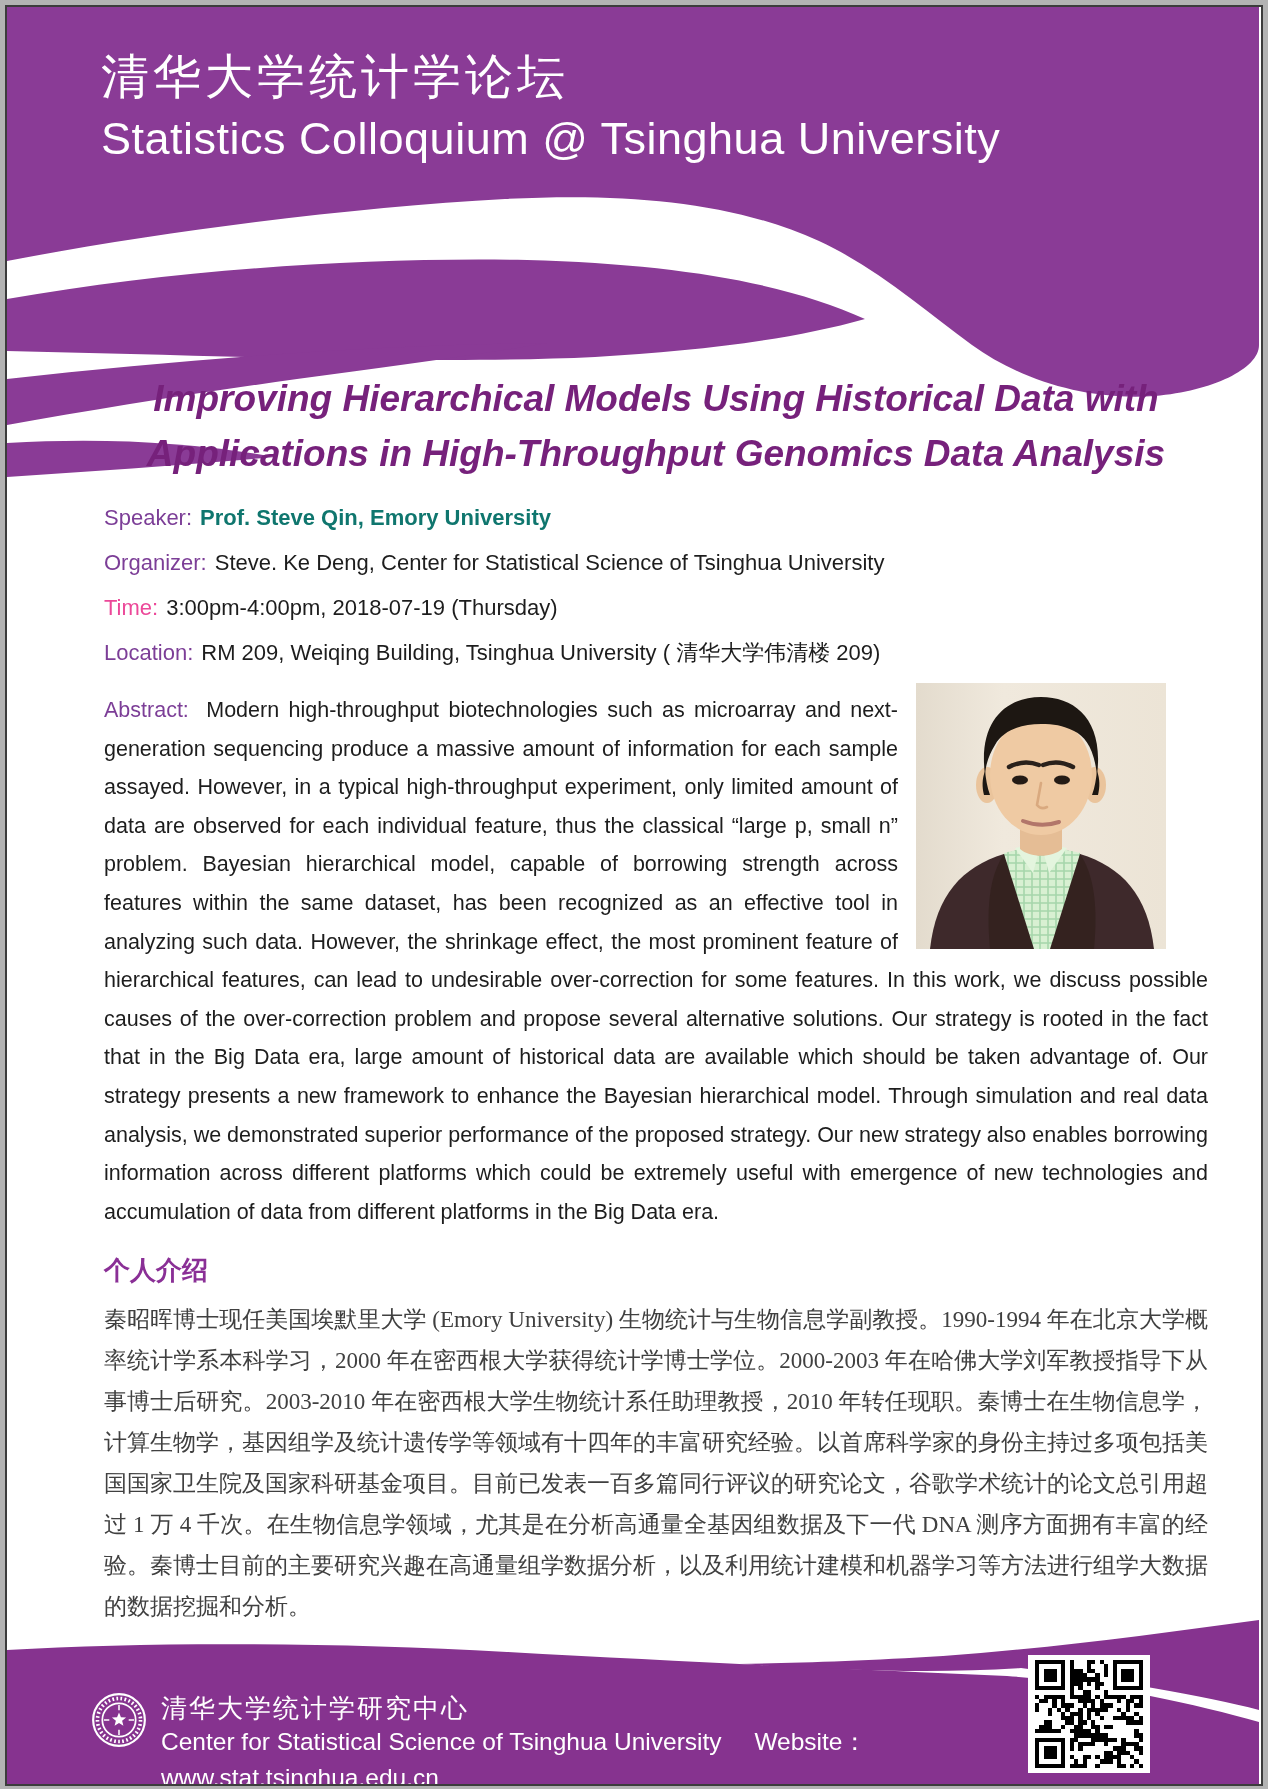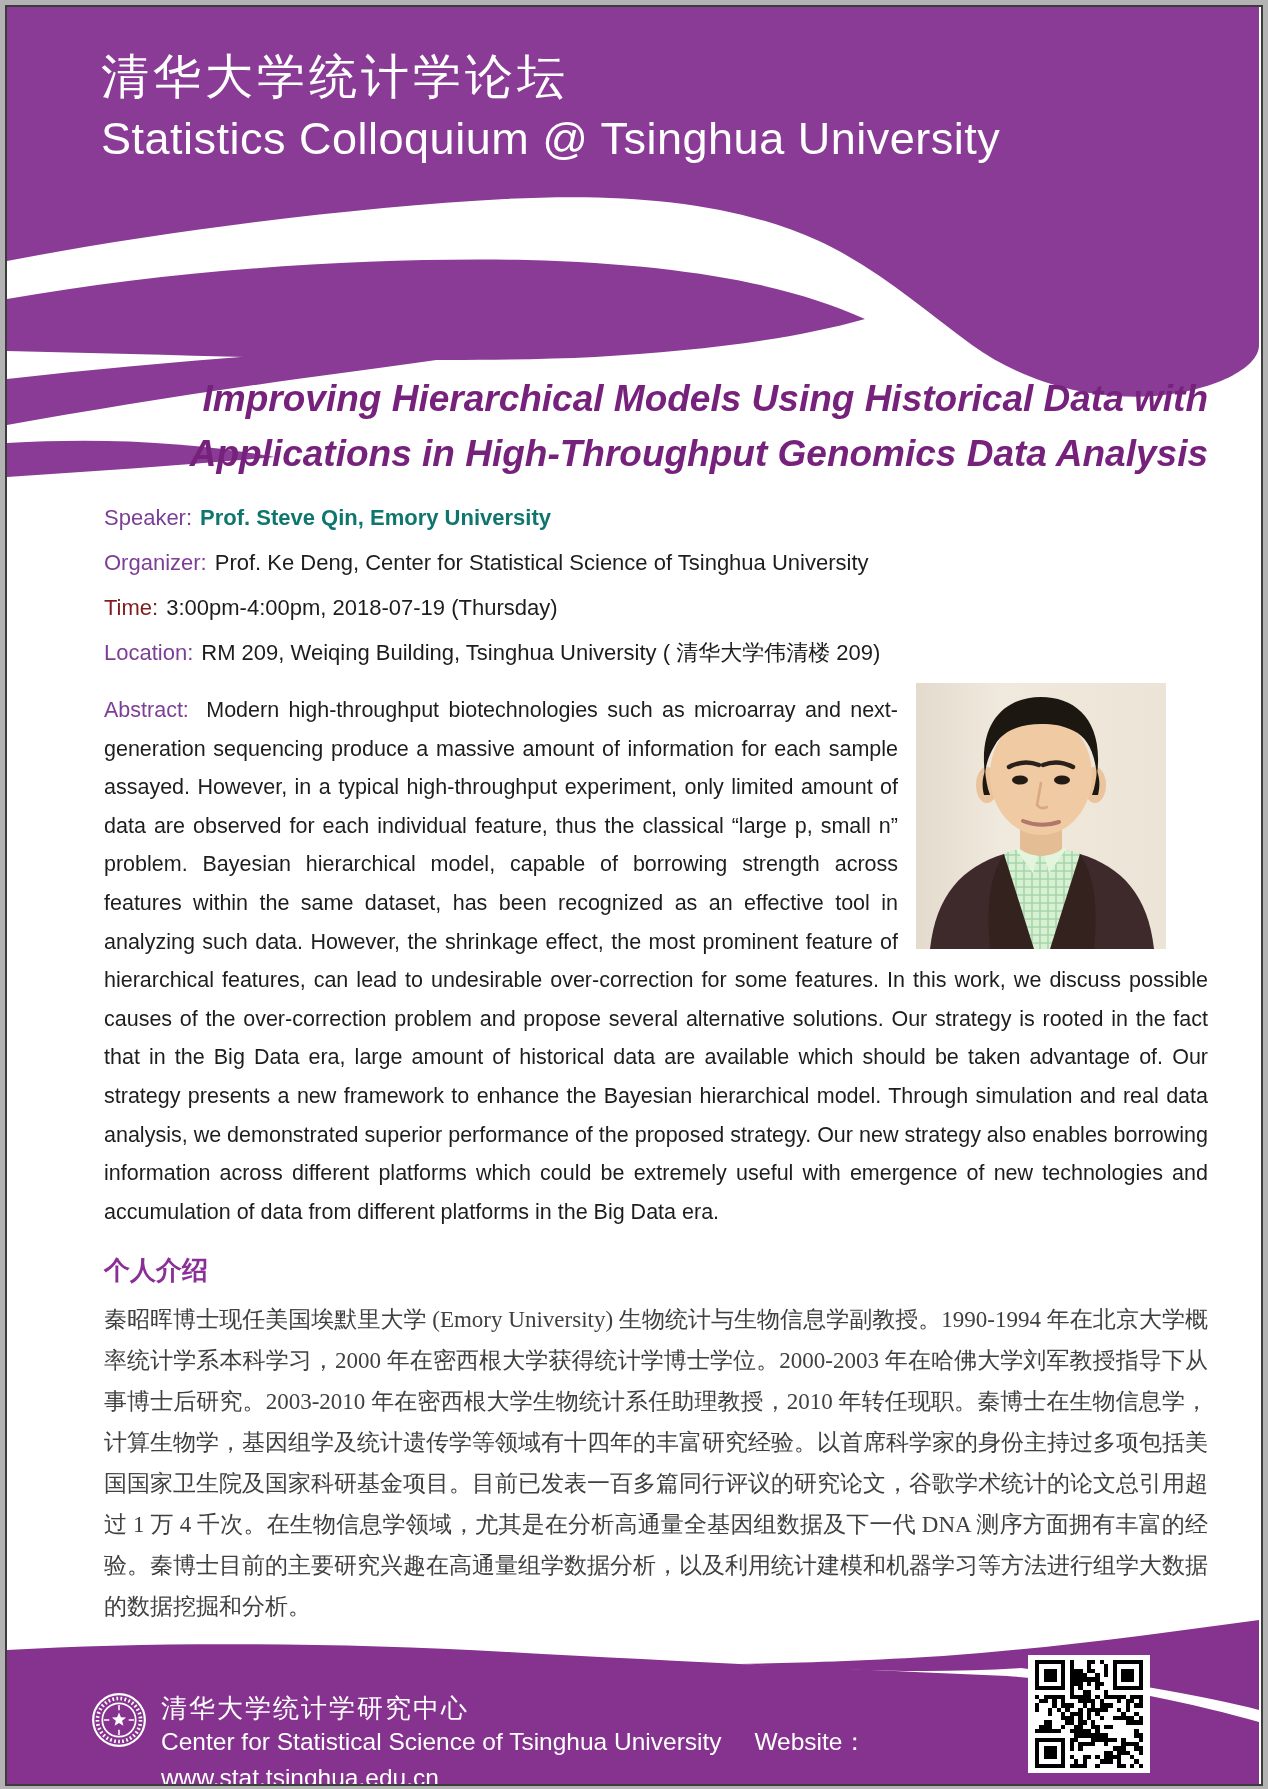--- a/index.html
+++ b/index.html
@@ -13,21 +13,21 @@
     background:#ffffff;border:2px solid #3c3c3c;overflow:hidden;
   }
   
   .hdr-waves{position:absolute;left:0;top:0;width:1252px;height:540px;z-index:0;}
   .hdr-text{position:absolute;left:94px;top:38px;z-index:2;color:#ffffff;}
   .hdr-zh{font-size:48px;line-height:64px;font-weight:300;letter-spacing:4px;}
   .hdr-en{font-size:45px;line-height:60px;font-weight:300;letter-spacing:0.5px;}
   
   .main{position:absolute;left:97px;top:364px;width:1104px;z-index:3;}
   .talk-title{
-    text-align:right;font-size:37px;line-height:55px;font-weight:bold;font-style:italic;
+    text-align:center;font-size:37px;line-height:55px;font-weight:bold;font-style:italic;
     margin:0 0 14px 0;letter-spacing:0px;
   }
   .info-row{font-size:22px;line-height:45px;color:#1d1d1d;}
   .lbl{font-weight:normal;margin-right:8px;}
   .val-bold{font-weight:bold;color:#0f766e;}
   .abstract{
     margin-top:16px;font-size:21.5px;line-height:38.6px;color:#1d1d1d;
     text-align:justify;
   }
   .photo{
@@ -90,24 +90,24 @@
   <div class="main">
     <h1 class="talk-title" style="color:#76217b">
       <span>Improving Hierarchical Models Using Historical Data with</span><br>
       <span>Applications in High-Throughput Genomics Data Analysis</span>
     </h1>
 
     <div class="info-row">
       <span class="lbl" style="color:#7c3e97">Speaker:</span><span class="val-bold">Prof. Steve Qin, Emory University</span>
     </div>
     <div class="info-row">
-      <span class="lbl" style="color:#7c3e97">Organizer:</span><span>Prof. Ke Deng, Center for Statistical Science of Tsinghua University</span>
-    </div>
-    <div class="info-row">
-      <span class="lbl" style="color:#7f1d1d">Time:</span><span>3:00pm-4:00pm, 2018-07-19 (Thursday)</span>
+      <span class="lbl" style="color:#7c3e97">Organizer:</span><span>Steve. Ke Deng, Center for Statistical Science of Tsinghua University</span>
+    </div>
+    <div class="info-row">
+      <span class="lbl" style="color:#ec4899">Time:</span><span>3:00pm-4:00pm, 2018-07-19 (Thursday)</span>
     </div>
     <div class="info-row">
       <span class="lbl" style="color:#7c3e97">Location:</span><span>RM 209, Weiqing Building, Tsinghua University ( 清华大学伟清楼 209)</span>
     </div>
 
     <div class="abstract">
       
       <svg class="photo" viewBox="0 0 250 266">
         <defs>
           <linearGradient id="bgShade" x1="0" y1="0" x2="1" y2="0">

